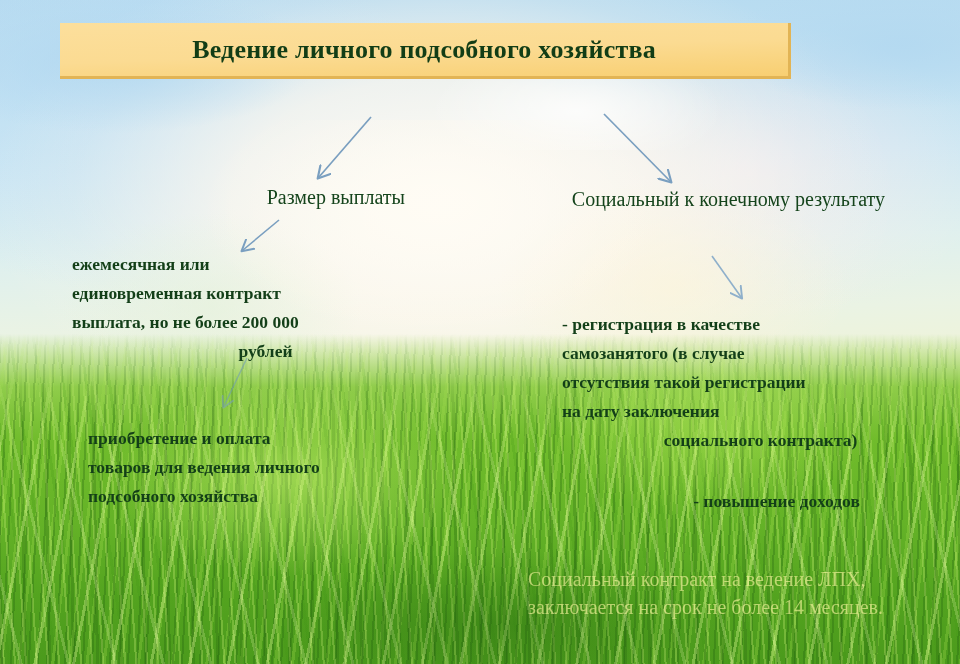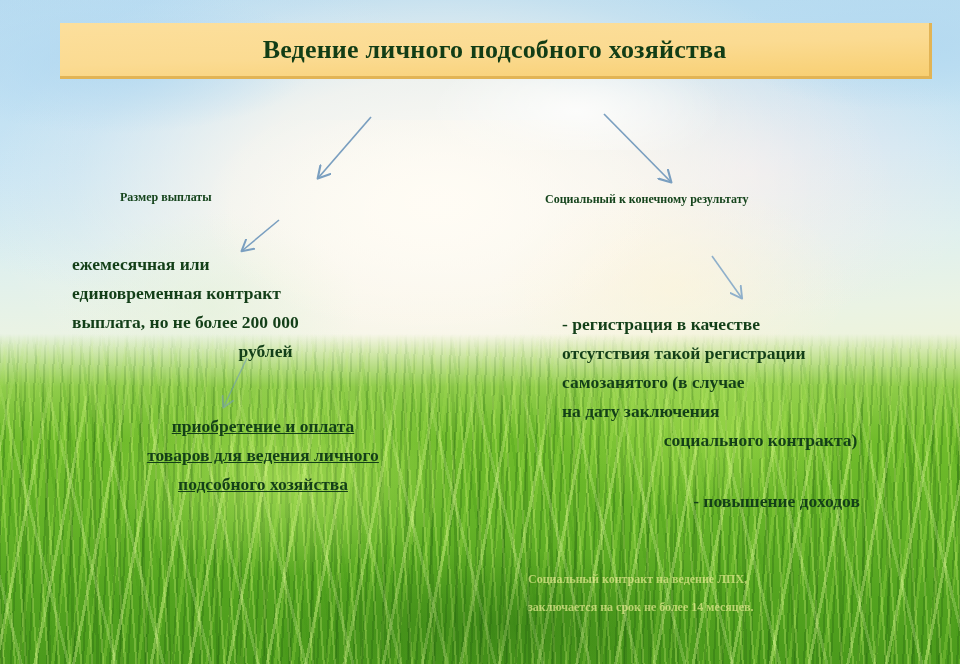--- a/index.html
+++ b/index.html
@@ -66,57 +66,57 @@
   .grass-glow{
     position:absolute;left:0;right:0;bottom:0;height:330px;
     background:
       radial-gradient(ellipse 26% 40% at 30% 44%, rgba(214,248,126,0.45) 0%, rgba(214,248,126,0) 72%),
       radial-gradient(ellipse 22% 34% at 74% 30%, rgba(196,242,104,0.38) 0%, rgba(196,242,104,0) 74%),
       radial-gradient(ellipse 30% 30% at 52% 88%, rgba(26,88,12,0.30) 0%, rgba(26,88,12,0) 76%);
   }
 
   
   #title-banner{
-    position:absolute;left:60px;top:23px;width:872px;height:56px;
+    position:absolute;left:60px;top:23px;width:731px;height:56px;
     background:linear-gradient(178deg,#fcdf9c 0%,#fbdb92 52%,#f8cf72 100%);
     border-right:3px solid #e2b455;
     border-bottom:3px solid #e2b455;
     box-sizing:border-box;
     display:flex;align-items:center;justify-content:center;
   }
   #title-text{
     font-size:26px;font-weight:bold;color:#123d16;
     letter-spacing:.2px;white-space:nowrap;
     font-family:"Liberation Serif","DejaVu Serif",serif;
   }
 
   
   .head{
-    position:absolute;color:#15441c;font-weight:bold;
-    font-size:12px;line-height:26px;text-align:left;
+    position:absolute;color:#15441c;font-weight:normal;
+    font-size:20px;line-height:26px;text-align:right;
   }
   .body-txt{
     position:absolute;color:#133f18;font-weight:bold;
     font-size:17.5px;line-height:29px;
     text-align:justify;text-justify:inter-word;
   }
   .body-txt > span{display:block;}
   .body-txt .last{text-align:center;margin-left:32px;}
 
   #head-left{left:120px;top:184px;width:285px;}
   #head-right{left:545px;top:186px;width:340px;}
 
   #block-left-1{left:72px;top:250px;width:355px;}
-  #block-left-2{left:88px;top:412px;width:350px;text-align:center;text-decoration:underline;}
+  #block-left-2{left:88px;top:424px;width:350px;}
   #block-right-1{left:562px;top:310px;width:365px;}
   #block-right-2{left:562px;top:487px;width:365px;text-align:left;padding-left:16px;}
 
   #footnote{
     position:absolute;left:528px;top:565px;width:410px;
-    color:#f2f39a;font-weight:bold;font-size:12px;line-height:28px;
+    color:#f2f39a;font-weight:normal;font-size:20px;line-height:28px;
     text-align:justify;text-justify:inter-word;
     opacity:.66;text-shadow:0 0 2px rgba(60,110,20,.35);
   }
   #footnote > span{display:block;}
   #footnote .last{text-align:left;}
 
   
   #arrow-layer{position:absolute;inset:0;pointer-events:none;}
   .faint{opacity:.55;}
 </style>
@@ -173,22 +173,22 @@
     <span>подсобного хозяйства</span>
   </div>
 
   <div class="head" id="head-right">
     <span>Социальный к конечному</span>
     <span>результату</span>
   </div>
 
   <div class="body-txt" id="block-right-1">
     <span>- регистрация в качестве</span>
+    <span>самозанятого (в случае</span>
     <span>отсутствия такой регистрации</span>
-    <span>самозанятого (в случае</span>
     <span>на дату заключения</span>
     <span class="last">социального контракта)</span>
   </div>
 
   <div class="body-txt" id="block-right-2">
     <span class="last">- повышение доходов</span>
   </div>
 
   <div id="footnote">
     <span>Социальный контракт на ведение ЛПХ,</span>

